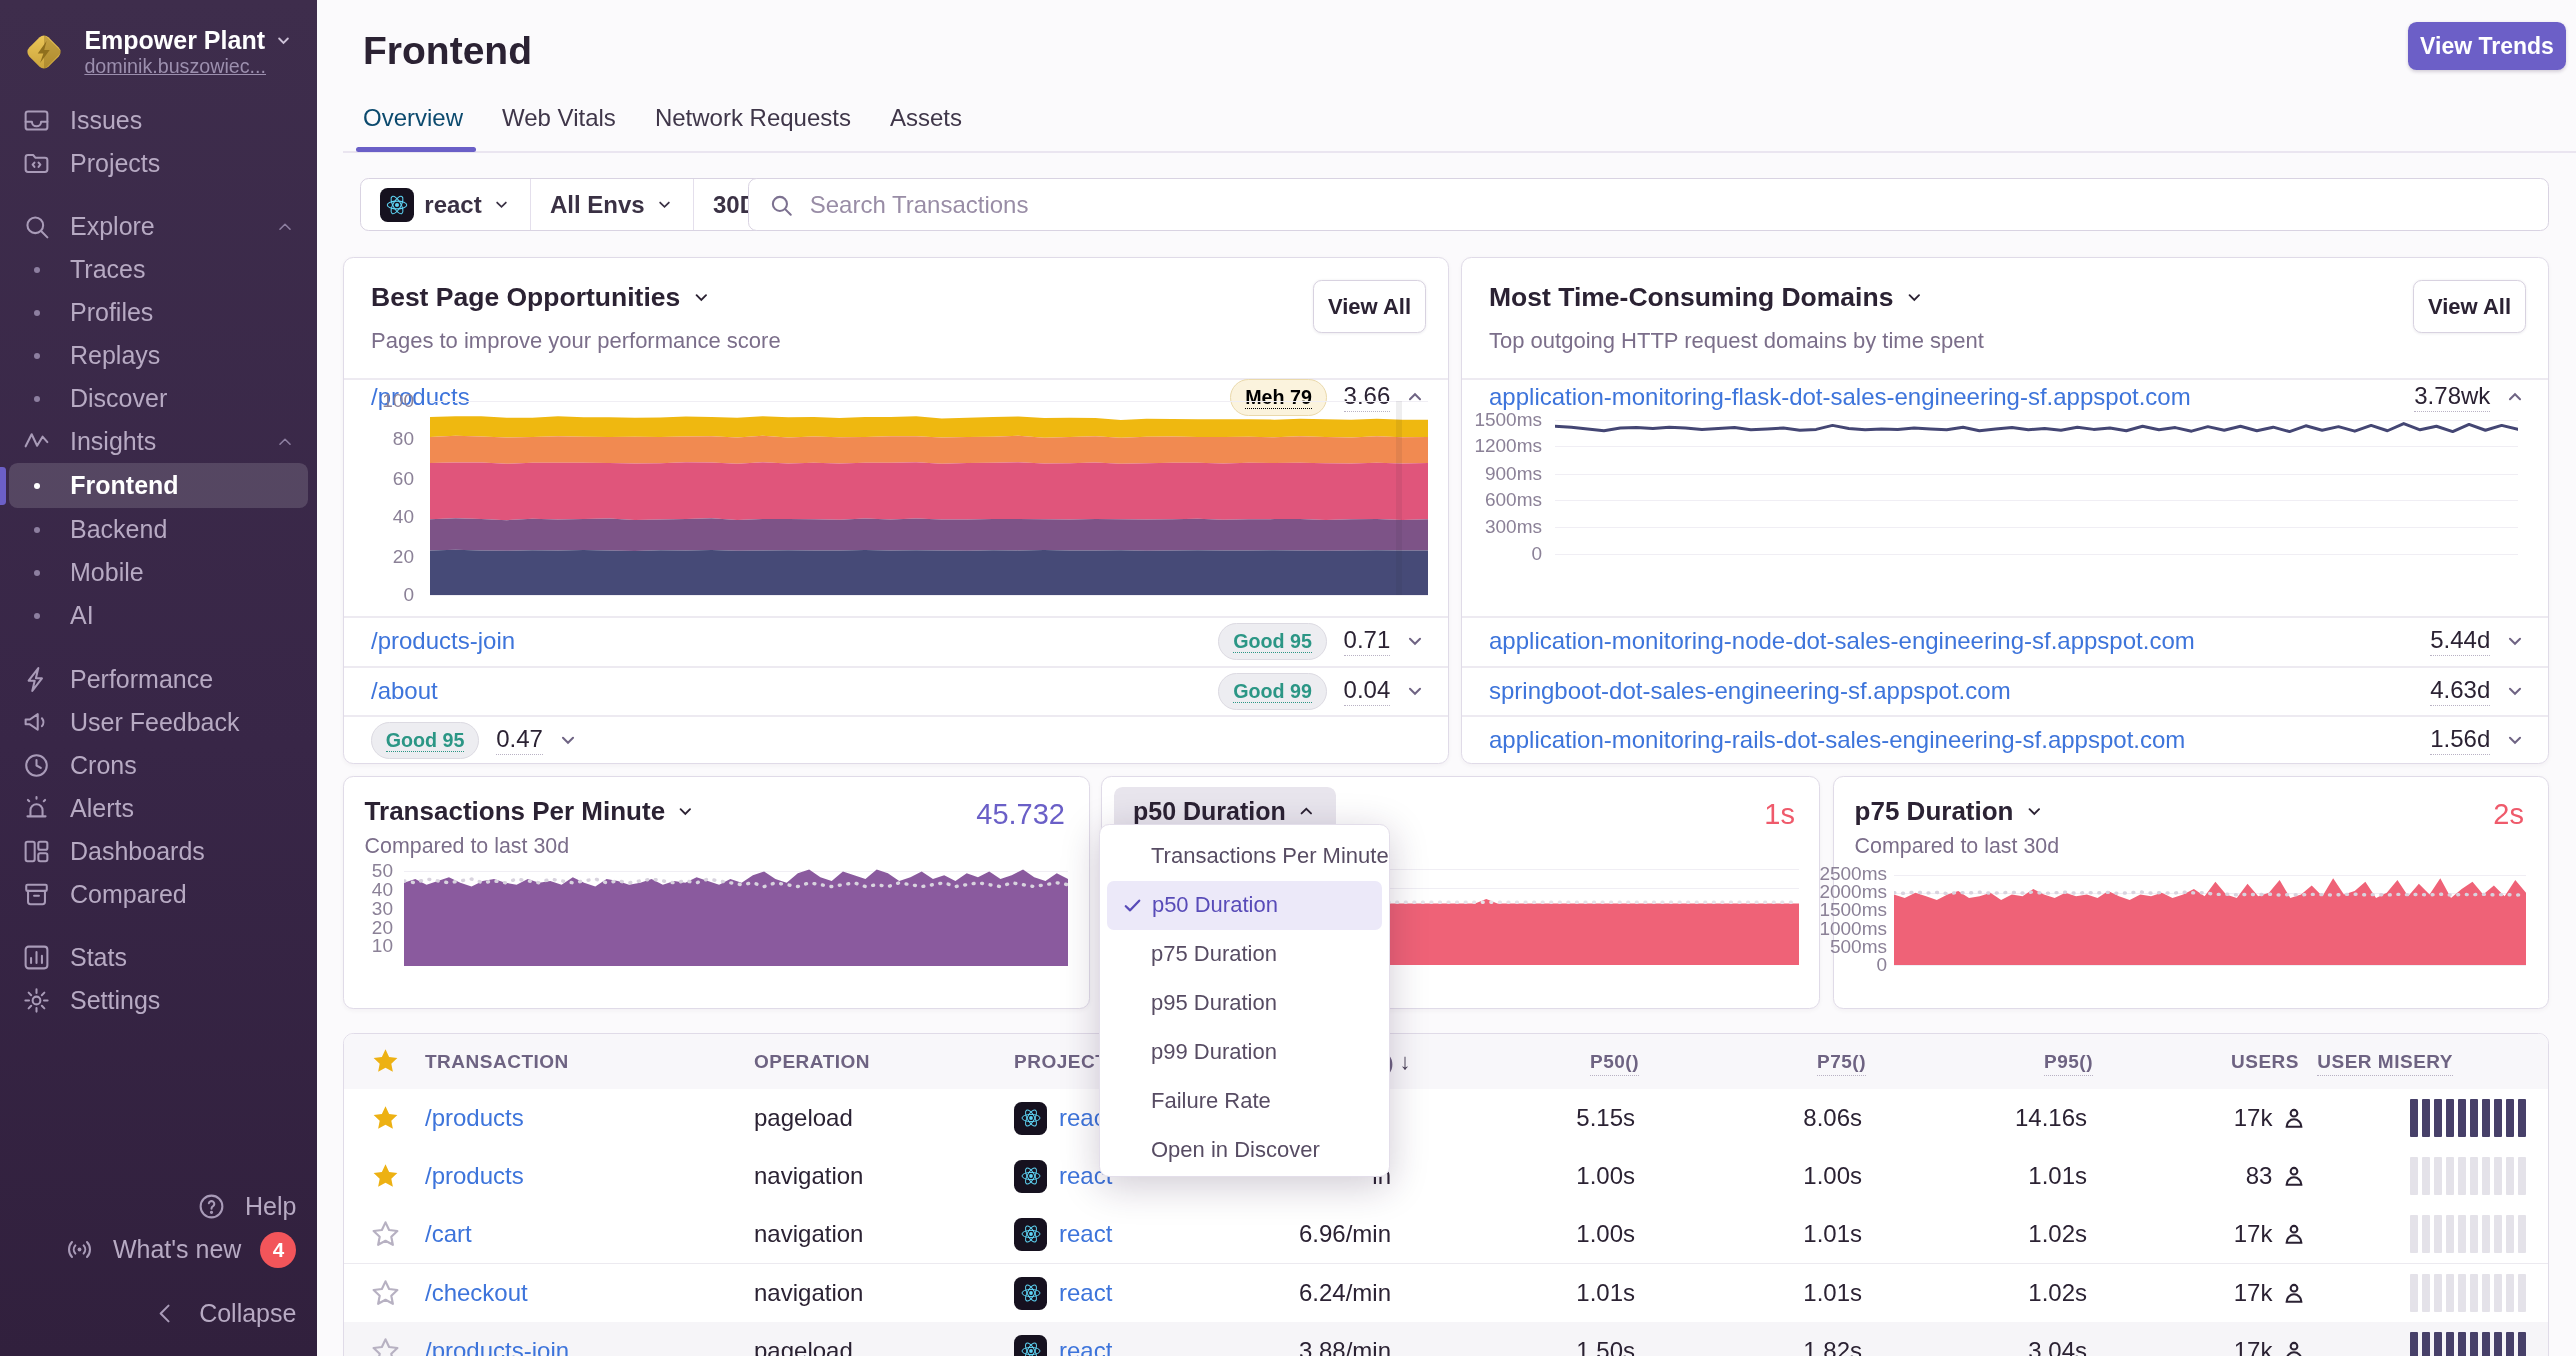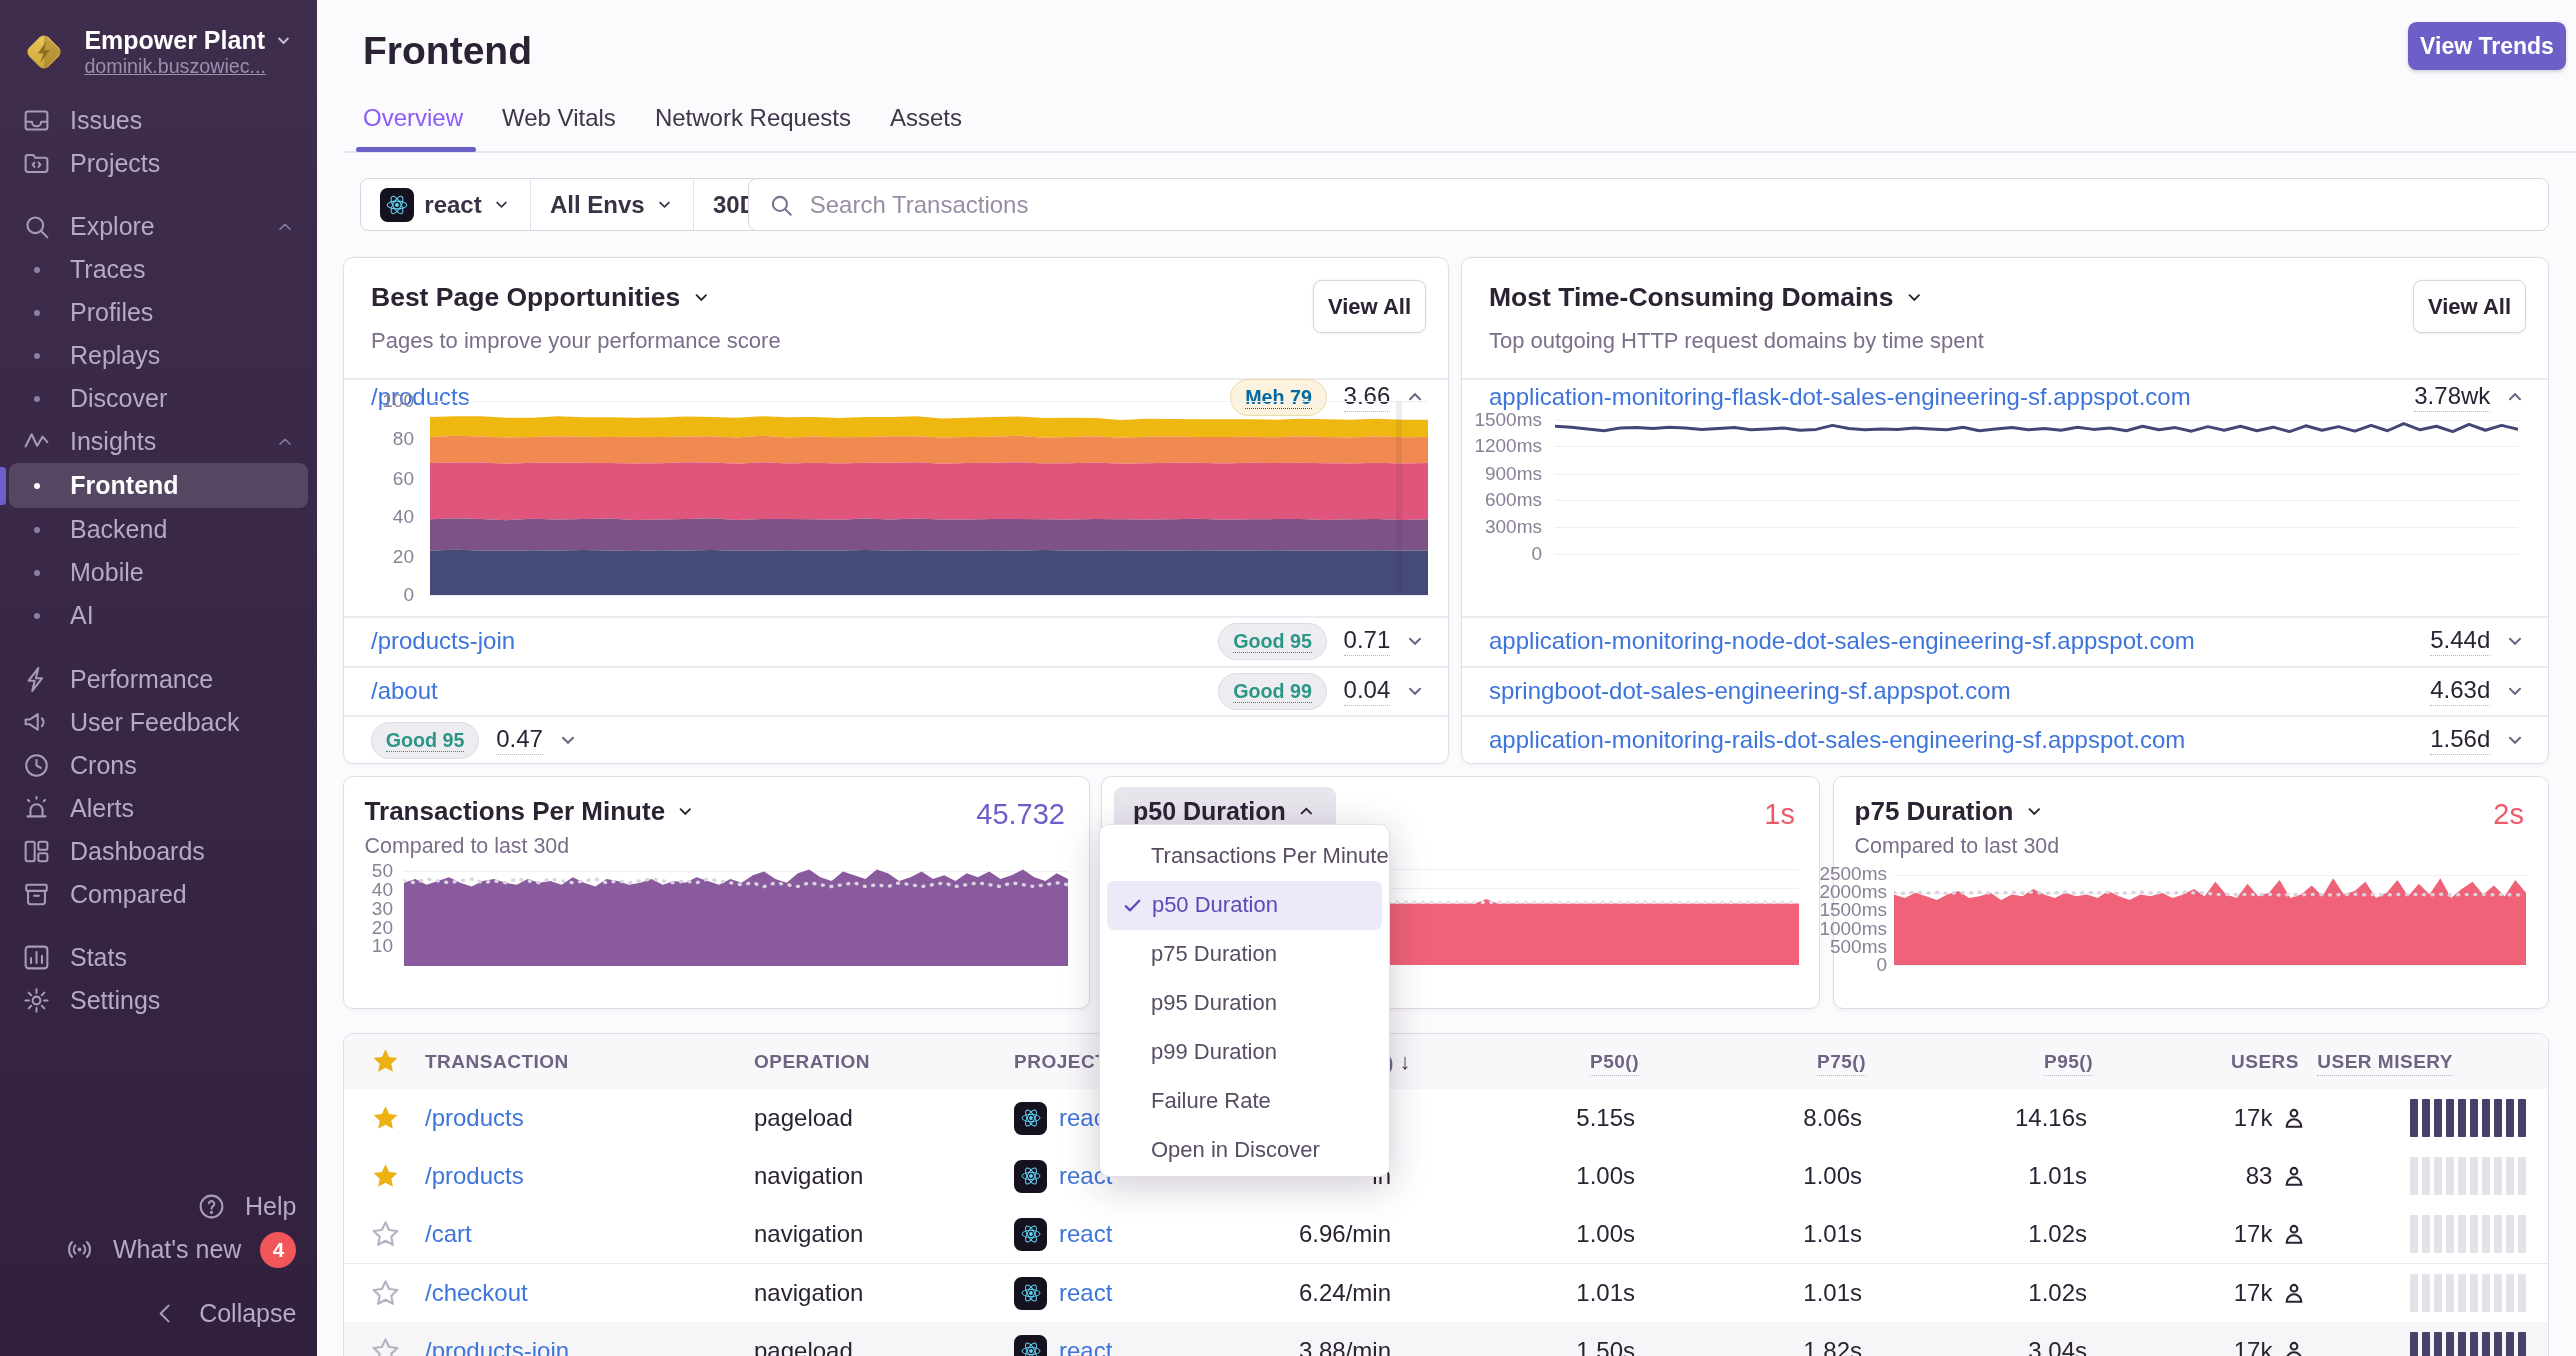--- a/index.html
+++ b/index.html
@@ -31,21 +31,21 @@
   .side-footer{margin-top:auto;display:flex;flex-direction:column;padding-bottom:22px;align-items:flex-end;}
   .badge-red{margin-left:auto;min-width:36px;height:36px;border-radius:18px;background:#f2555a;color:#fff;
              font-size:20.6px;display:flex;align-items:center;justify-content:center;font-weight:bold;}
   
   .page-title{position:absolute;left:363px;top:29px;font-size:39px;font-weight:bold;color:#2b2233;}
   .btn-primary{position:absolute;left:2408px;top:22px;width:158px;height:48px;background:#6c5fc7;color:#fff;
                border:none;border-radius:8.6px;font-size:23px;font-weight:bold;font-family:inherit;cursor:pointer;
                box-shadow:0 1.7px 3.4px rgba(44,24,66,.18);}
   .tabs{position:absolute;left:363px;top:104px;display:flex;gap:39px;font-size:24px;color:#3f3649;}
   .tab{padding-bottom:22px;cursor:pointer;}
-  .tab.active{color:#8b5cf6;}
+  .tab.active{color:#0c4a6e;}
   .tab-underline{position:absolute;left:356px;top:147px;width:120px;height:5.1px;border-radius:2.6px;background:#6a5fc7;}
   .tab-border{position:absolute;left:343px;top:151px;right:0;height:1.7px;background:#eae5f0;}
   
   .filter-group{position:absolute;left:360px;top:178px;height:53px;display:flex;align-items:stretch;
                 background:#fff;border:1.7px solid #d9d3e2;border-radius:8.6px;box-sizing:border-box;}
   .fseg{display:flex;align-items:center;gap:10.3px;padding:0 19px;font-size:24px;font-weight:bold;color:#3a3144;cursor:pointer;}
   .fseg + .fseg{border-left:1.7px solid #e4dfec;}
   .react-chip{width:34px;height:34px;border-radius:7.7px;background:#16111f;display:flex;align-items:center;justify-content:center;}
   .searchbox{position:absolute;left:748px;top:178px;width:1801px;height:53px;background:#fff;
              border:1.7px solid #d9d3e2;border-radius:8.6px;box-sizing:border-box;display:flex;align-items:center;gap:13.7px;padding:0 19px;}
@@ -55,21 +55,21 @@
   .panel{position:absolute;background:#fff;border:1.7px solid #e0dbe8;border-radius:10.3px;box-sizing:border-box;
          box-shadow:0 1.7px 4.3px rgba(40,20,60,.04);}
   .p-title{position:absolute;font-size:26.5px;font-weight:bold;color:#2b2233;display:flex;align-items:center;gap:10.3px;}
   .p-sub{position:absolute;font-size:22px;color:#7b6e8a;}
   .view-all{position:absolute;width:113px;height:53px;background:#fff;border:1.7px solid #d8d2e0;border-radius:8.6px;
             font-size:22px;font-weight:bold;color:#2b2233;font-family:inherit;cursor:pointer;box-shadow:0 0.9px 2.6px rgba(40,20,60,.08);}
   .hline{position:absolute;left:0;right:0;height:1.7px;background:#edeaf1;}
   .prow{position:absolute;left:0;right:0;display:flex;align-items:center;padding:0 22px 0 27px;box-sizing:border-box;}
   .plink{font-size:24px;color:#3d74db;cursor:pointer;flex:1 1 auto;white-space:nowrap;overflow:hidden;text-overflow:ellipsis;}
   .pill{font-size:19.7px;font-weight:bold;border-radius:856px;padding:6px 13.7px;margin-right:17px;white-space:nowrap;}
-  .pill.meh{background:#fbf3dd;border:0.9px solid #ead9ab;color:#0369a1;}
+  .pill.meh{background:#fbf3dd;border:0.9px solid #ead9ab;color:#000000;}
   .pill.good{background:#ededf1;border:0.9px solid #dcdae2;color:#2b9685;}
   .pill span{border-bottom:1.7px dotted currentColor;padding-bottom:0.9px;}
   .score{font-size:24px;color:#2b2233;border-bottom:1.7px dotted #b9b2c4;padding-bottom:1.7px;margin-right:13.7px;}
   .row-ch{width:22px;height:22px;color:#6f6484;flex:0 0 auto;cursor:pointer;}
   .tick{position:absolute;width:111px;text-align:right;font-size:19px;color:#8b8197;height:22px;line-height:22px;}
   .grid{position:absolute;height:0.9px;background:#f0eef4;}
   .chart{position:absolute;}
   .metric-value{position:absolute;font-size:29px;}
   .m-title-btn{position:absolute;display:flex;align-items:center;gap:10.3px;background:#e8e5ed;border-radius:8.6px;
                font-size:25px;font-weight:bold;color:#2b2233;padding:0 19px;height:48px;cursor:pointer;}

